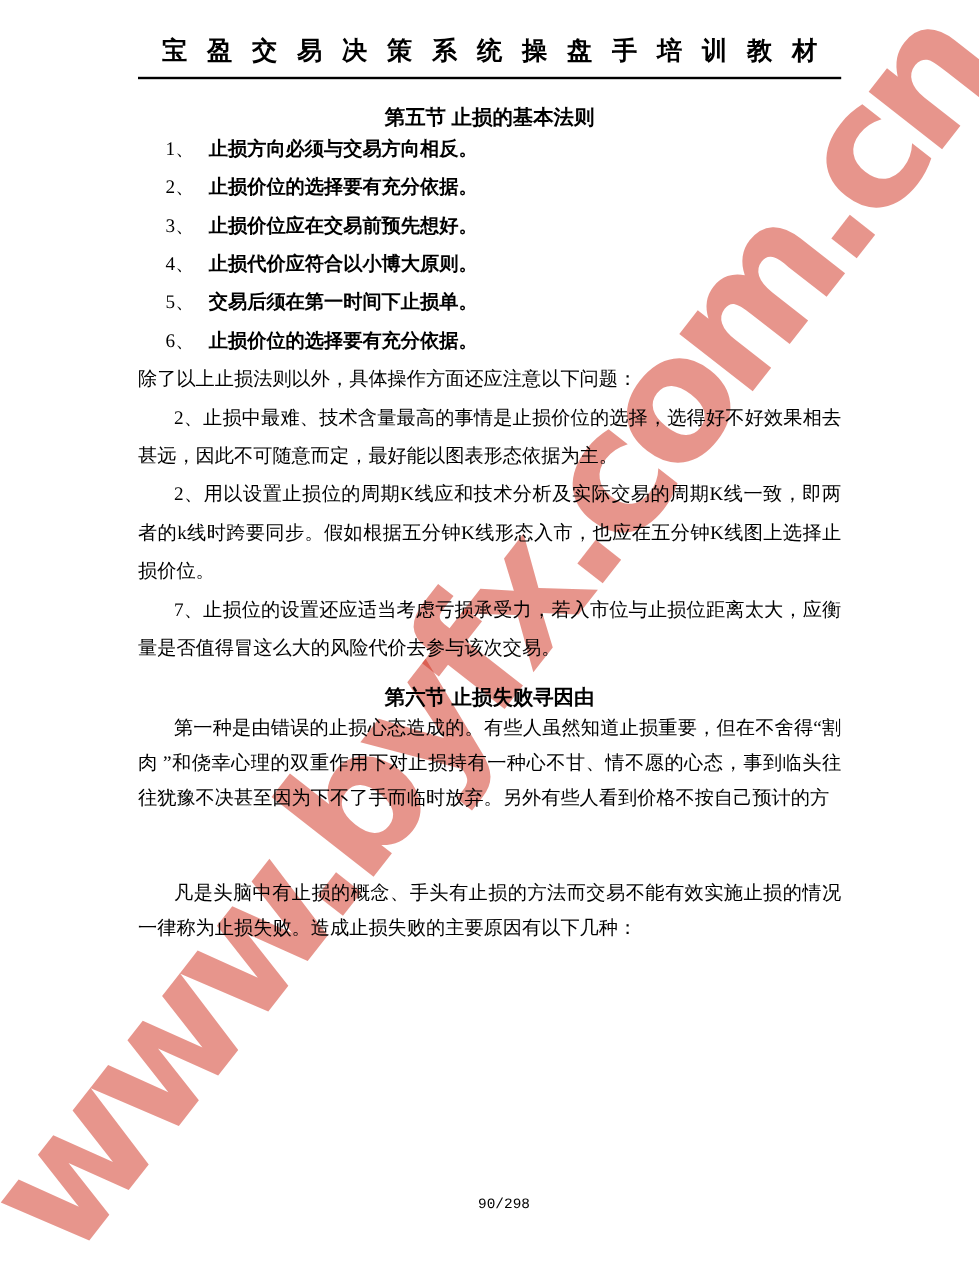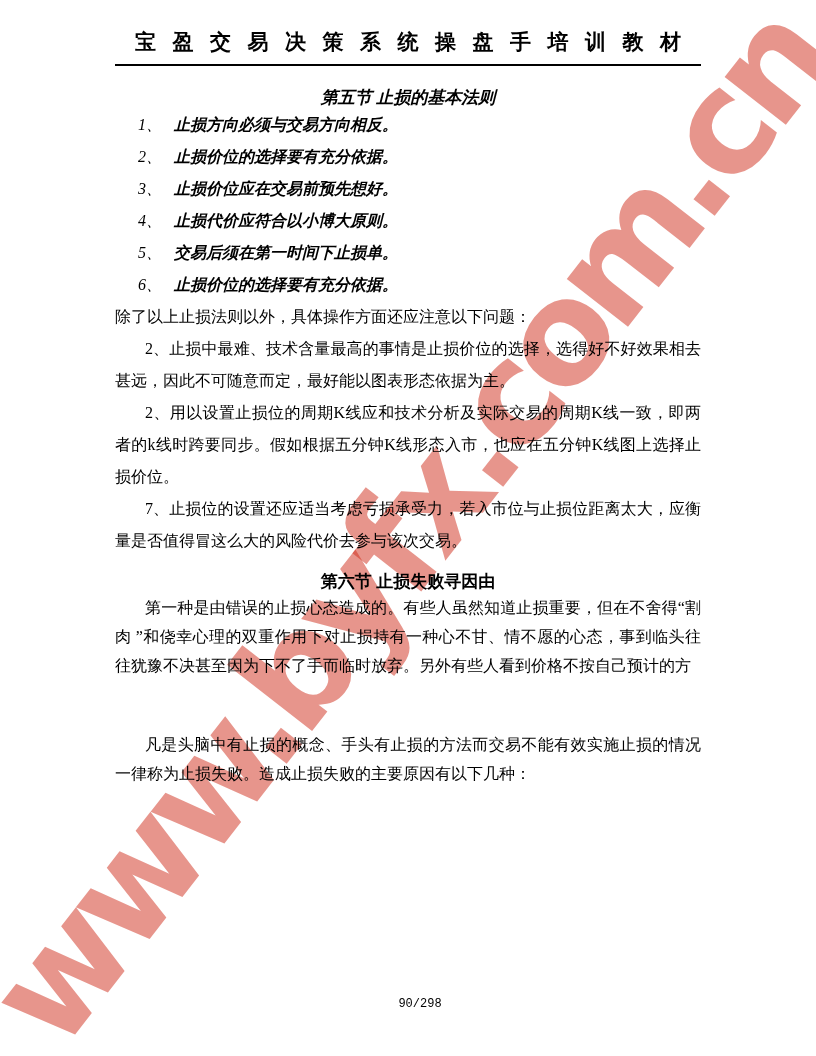--- a/index.html
+++ b/index.html
@@ -48,38 +48,37 @@
     background:#000;
   }
   .sec-title{
     margin:0;
     text-align:center;
     font-family:"Liberation Sans","DejaVu Sans",sans-serif;
     font-weight:bold;
     font-size:17px;
     line-height:22px;
   }
-  .sec-title.first{margin-top:21px;font-style:italic;}
+  .sec-title.first{margin-top:21px;}
   .sec-title.second{margin-top:14px;text-align:center;}
   p.body{
     margin:0;
     font-size:16px;
     line-height:32px;
     text-align:justify;
     text-indent:30px;
   }
   p.body.intro{margin-top:29px;}
   p.body.no-indent{text-indent:0;}
   .law-list{margin:0;padding:0;list-style:none;}
   .law-item{
     font-size:16px;
     line-height:32px;
     padding-left:23px;
     white-space:nowrap;
-    font-style:italic;
   }
   .law-num{
     display:inline-block;
     width:36px;
     font-family:"Liberation Serif","DejaVu Serif",serif;
     font-weight:normal;
   }
   .law-text{
     font-family:"Liberation Sans","DejaVu Sans",sans-serif;
     font-weight:bold;

